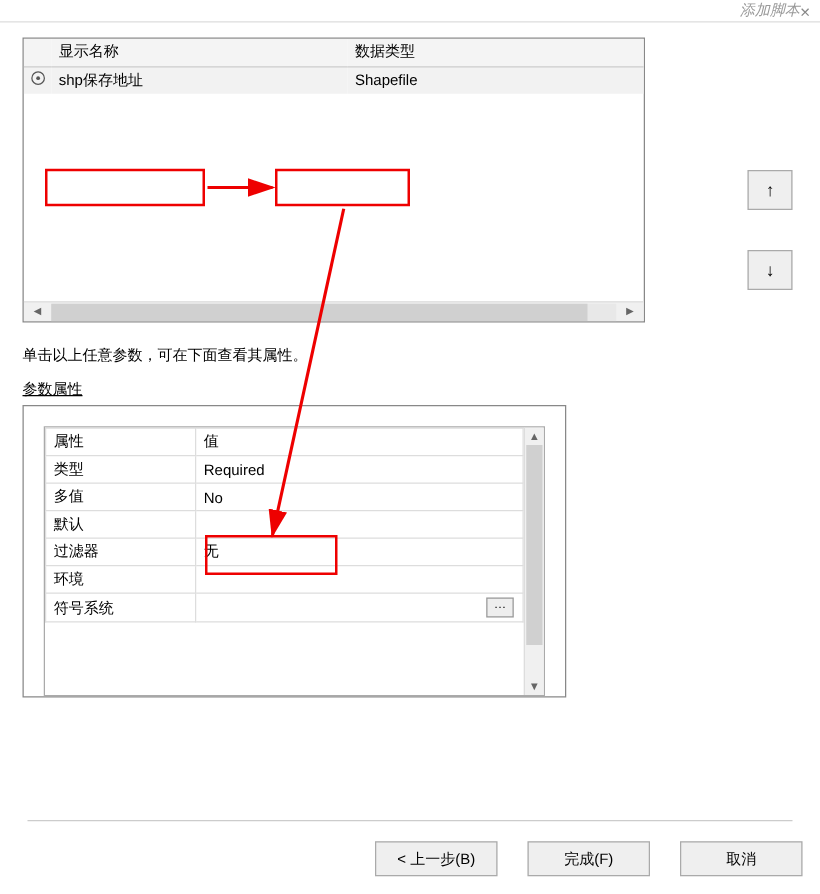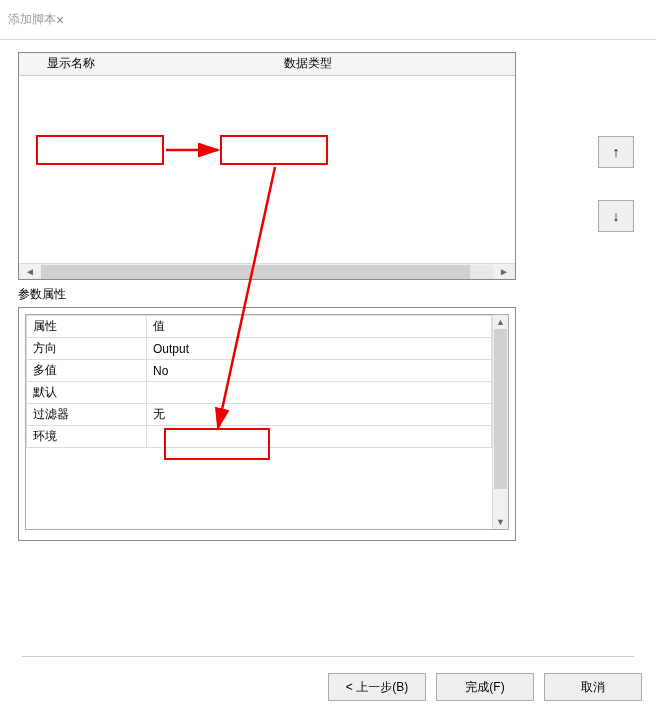--- a/index.html
+++ b/index.html
@@ -8,27 +8,28 @@
     font-family: "Microsoft YaHei", "SimSun", sans-serif;
     font-size: 12px;
     background: #fff;
     color: #000;
     width: 656px;
     height: 715px;
     position: relative;
     overflow: hidden;
   }
   .titlebar {
-    height: 40px;
+    height: 18px;
     border-bottom: 1px solid #ddd;
     display: flex;
     align-items: center;
     padding: 0 8px;
     color: #999;
-    justify-content: flex-start;
+    justify-content: flex-end;
+    font-style: italic;
   }
   .titlebar .close { font-size: 14px; color: #888; }
   .content { padding: 12px 18px 0 18px; }
   .param-box {
     border: 1px solid #888;
     height: 228px;
     position: relative;
     overflow: hidden;
     width: 498px;
   }
@@ -94,25 +95,25 @@
     display: flex;
     align-items: center;
     justify-content: center;
     font-size: 14px;
     margin-bottom: 32px;
     cursor: pointer;
   }
   .hint {
     margin: 18px 0 10px 0;
   }
-  .group-label { margin: 6px 0 4px 0; }
+  .group-label { margin: 6px 0 4px 0; text-decoration: underline; }
   .prop-outer {
     border: 1px solid #888;
-    padding: 6px;
-    width: 498px;
+    padding: 16px;
+    width: 435px;
     height: 234px;
     position: relative;
   }
   .prop-inner {
     border: 1px solid #aaa;
     height: 216px;
     overflow: hidden;
     position: relative;
   }
   .prop-table {
@@ -151,21 +152,21 @@
     position: absolute;
     left: 22px; right: 22px;
     bottom: 58px;
     border-top: 1px solid #ccc;
   }
   .footer {
     position: absolute;
     bottom: 14px;
     right: 14px;
     display: flex;
-    gap: 10px;
+    gap: 24px;
   }
   .btn {
     min-width: 98px;
     height: 28px;
     border: 1px solid #aaa;
     background: #efefef;
     display: flex;
     align-items: center;
     justify-content: center;
     cursor: pointer;
@@ -196,63 +197,74 @@
 
 <div class="content">
   <div style="position:relative; display:flex;">
     <div class="param-box">
       <table class="param-table">
         <tbody>
             <tr>
           <th class="icon-col"></th>
           <th>显示名称</th>
           <th>数据类型</th>
+        </tr>
+        <tr class="selected">
+          <td class="icon-col"><span class="circ"></span></td>
+          <td>shp保存地址</td>
+          <td>Shapefile</td>
         </tr>
       </tbody>
         </table>
       <div class="hscroll">
         <span class="arr">◄</span>
         <div class="track">
             <div class="thumb"></div>
           </div>
         <span class="arr">►</span>
       </div>
     </div>
   </div>
 
+  <div class="hint">单击以上任意参数，可在下面查看其属性。</div>
 
   <div class="group-label">参数属性</div>
 
   <div class="prop-outer">
     <div class="prop-inner">
       <table class="prop-table">
         <tbody>
             <tr>
           <td>属性</td>
           <td>值</td>
         </tr>
         <tr>
-          <td>方向</td>
-          <td>Output</td>
+          <td>类型</td>
+          <td>Required</td>
         </tr>
         <tr>
           <td>多值</td>
           <td>No</td>
         </tr>
         <tr>
           <td>默认</td>
           <td></td>
         </tr>
         <tr>
           <td>过滤器</td>
           <td>无</td>
         </tr>
         <tr>
           <td>环境</td>
           <td></td>
+        </tr>
+        <tr>
+          <td>符号系统</td>
+          <td><span></span>
+              <span class="ellipsis-btn">…</span></td>
         </tr>
       </tbody>
         </table>
       <div class="vscroll">
         <div class="va">▲</div>
         <div class="vthumb"></div>
         <div class="va" style="position:absolute;bottom:0;left:0;right:0;">▼</div>
       </div>
     </div>
   </div>

